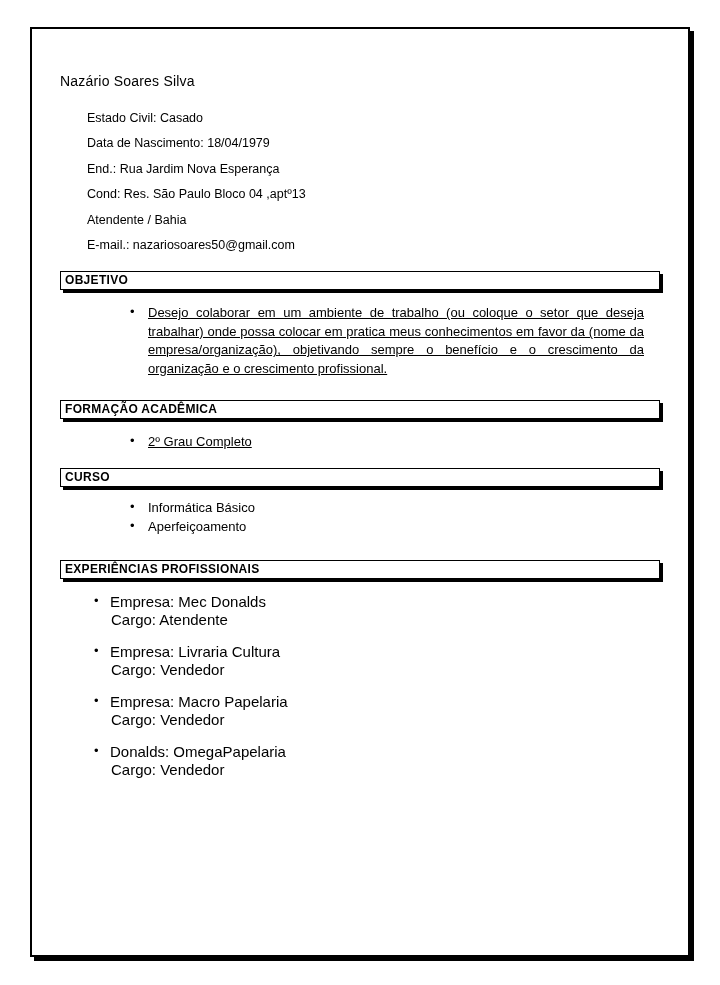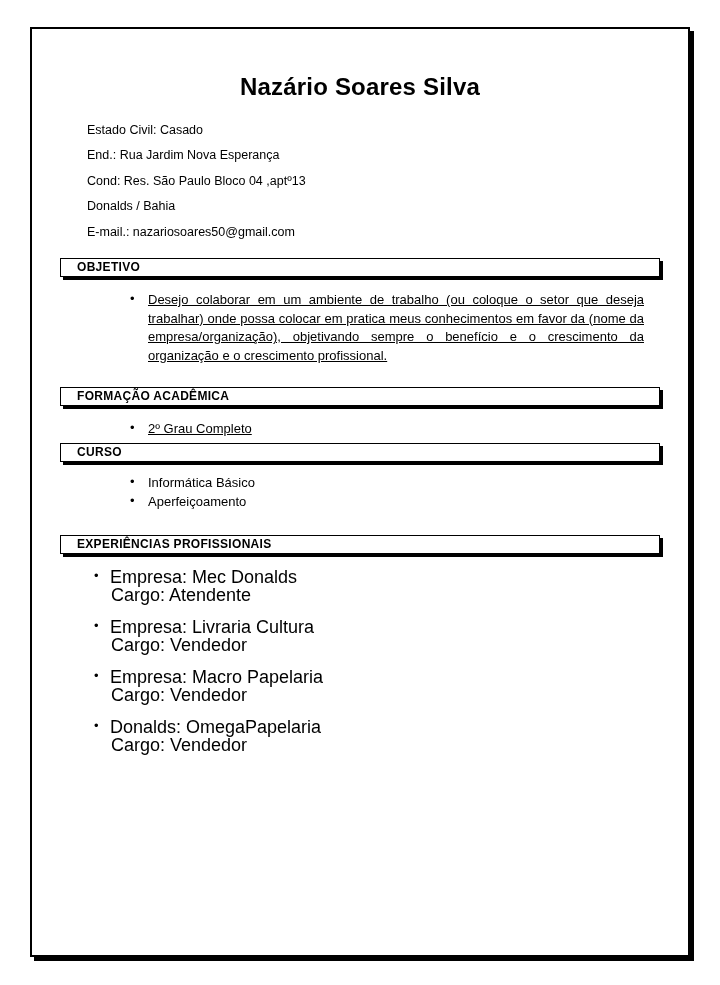--- a/index.html
+++ b/index.html
@@ -27,23 +27,23 @@
   }
   .inner {
     position: absolute;
     left: 0; top: 0;
     width: 100%;
     height: 100%;
     padding: 26px 28px 0 28px;
     box-sizing: border-box;
   }
   .doc-title {
-    text-align: center;
-    font-size: 24px;
-    font-weight: bold;
+    text-align: left;
+    font-size: 14px;
+    font-weight: normal;
     letter-spacing: 0.2px;
     margin: 18px 0 22px 0;
   }
   .contact {
     font-size: 12.5px;
     line-height: 15.4px;
     padding-left: 27px;
   }
   .contact div {
     white-space: nowrap;
@@ -56,21 +56,21 @@
   .section-bar {
     position: relative;
     margin: 17px 0 0 0;
     border: 1.5px solid #000000;
     box-shadow: 3px 3px 0 0 #000000;
     height: 19px;
     box-sizing: border-box;
   }
   .section-bar span {
     position: absolute;
-    left: 16px;
+    left: 4px;
     top: 1px;
     font-size: 12px;
     font-weight: bold;
     letter-spacing: 0.3px;
   }
   .bar-gap-1 { margin-top: 18px; }
   .body-block {
     padding: 14px 10px 0 52px;
     font-size: 13px;
     line-height: 18.5px;
@@ -97,21 +97,21 @@
     text-align: justify;
     padding-right: 6px;
   }
   .small-list {
     padding: 12px 10px 0 52px;
     font-size: 13px;
     line-height: 18px;
   }
   .exp-block {
     padding: 14px 10px 0 22px;
-    font-size: 18px;
+    font-size: 15px;
     line-height: 18px;
   }
   ul.exp {
     margin: 0;
     padding: 0 0 0 12px;
     list-style: none;
   }
   ul.exp > li {
     position: relative;
     padding-left: 16px;
@@ -122,36 +122,37 @@
     position: absolute;
     left: 0;
     top: -1px;
     font-size: 13px;
   }
   ul.exp .cargo {
     display: block;
     padding-left: 1px;
   }
   .sec-spacer-acad { margin-top: 22px; }
-  .sec-spacer-curso { margin-top: 4px; }
+  .sec-spacer-curso { margin-top: 16px; }
   .sec-spacer-exp { margin-top: 24px; }
 </style>
 </head>
 <body>
 
 <div class="page">
   <div class="inner">
 
     <div class="doc-title">Nazário Soares Silva</div>
 
     <div class="contact">
       <div>Estado Civil: Casado</div>
+      <div>Data de Nascimento: 18/04/1979</div>
       <div>End.: Rua Jardim Nova Esperança</div>
       <div>Cond: Res. São Paulo Bloco 04 ,aptº13</div>
-      <div>Donalds  / Bahia</div>
+      <div>Atendente  / Bahia</div>
       <div>E-mail.: nazariosoares50@gmail.com</div>
     </div>
 
     <div class="section-bar bar-gap-1">
       <span>OBJETIVO</span>
     </div>
     <div class="body-block">
       <ul class="bullets">
         <li class="justified">Desejo colaborar em um ambiente de trabalho (ou coloque o setor que deseja trabalhar) onde possa colocar em pratica meus conhecimentos em favor da (nome da empresa/organização), objetivando sempre o benefício e o crescimento da organização e o crescimento profissional.</li>
       </ul>

